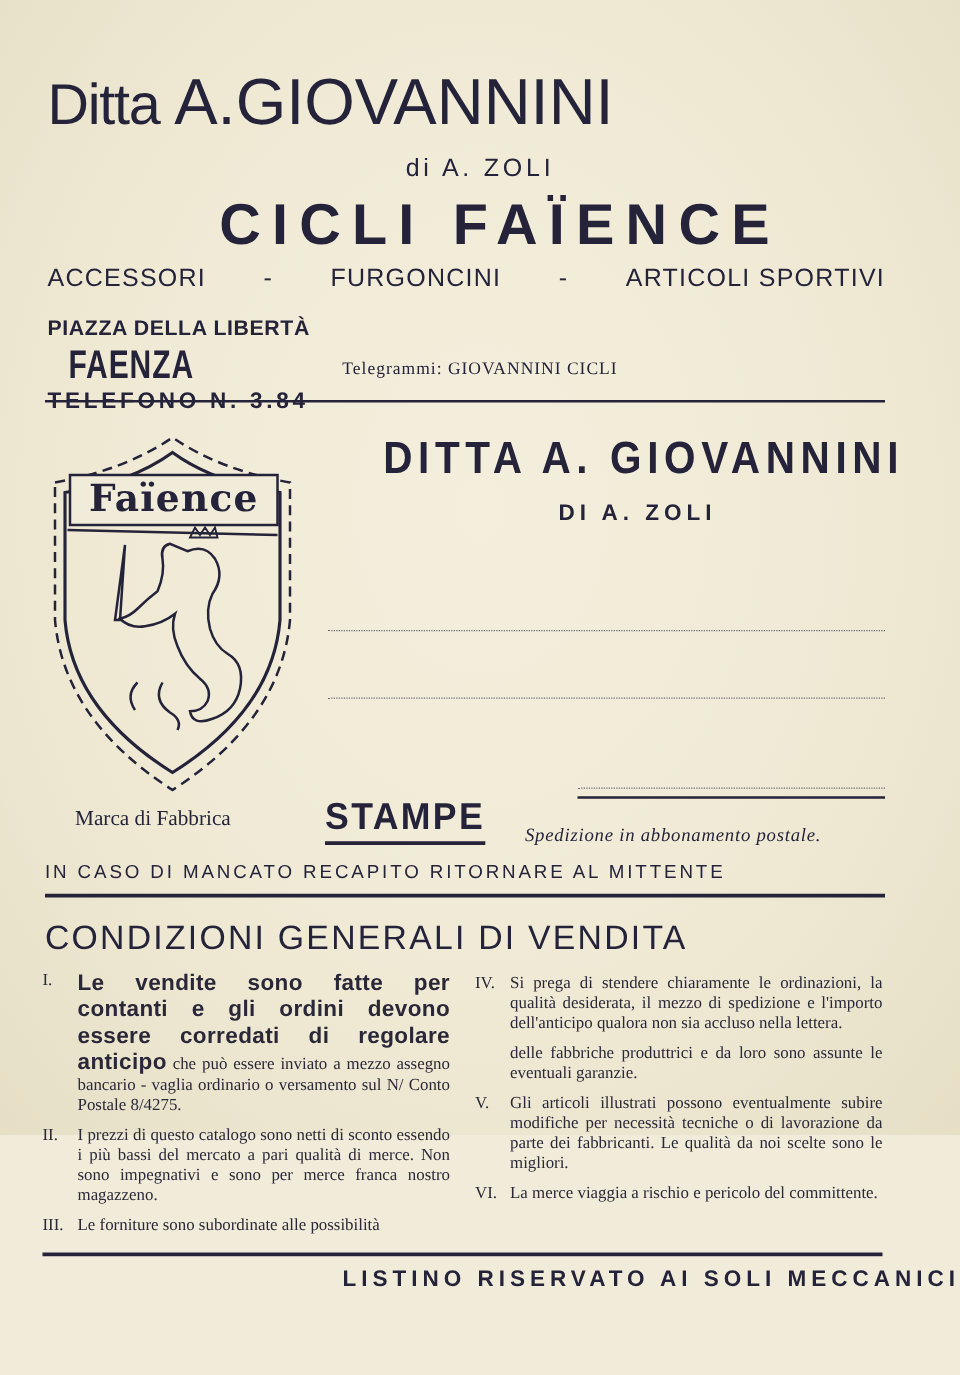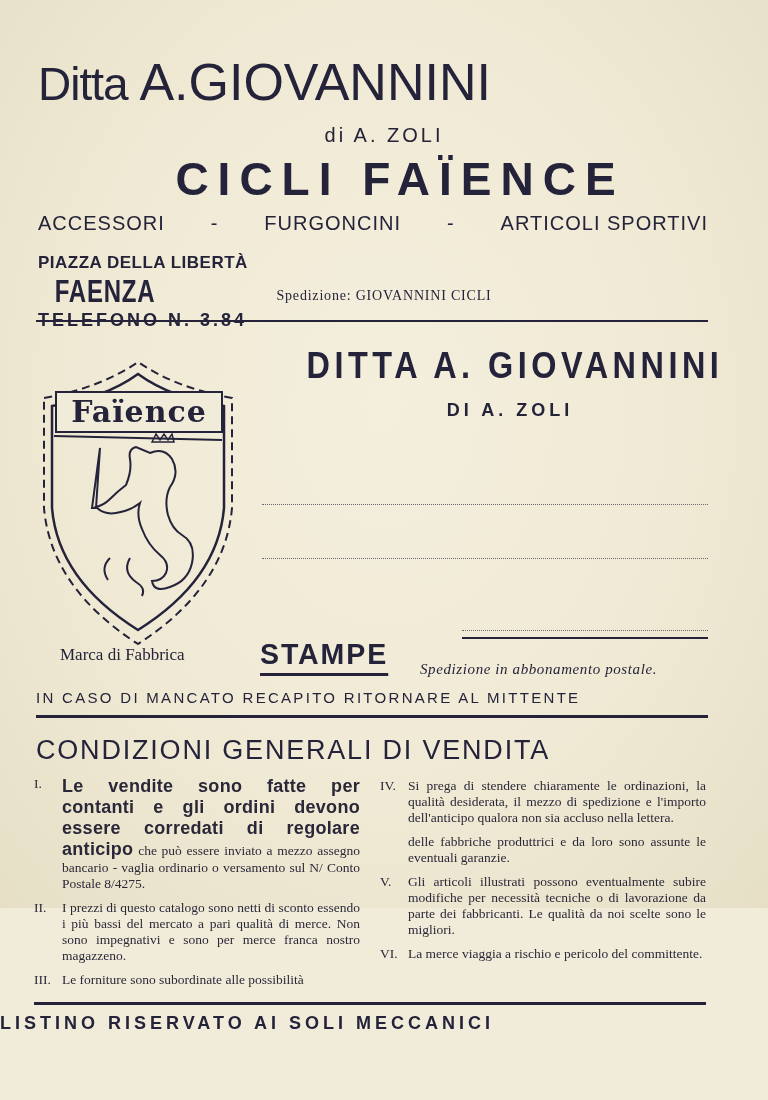--- a/index.html
+++ b/index.html
@@ -23,21 +23,21 @@
   .marca{left:60px;top:645px;font-family:"Liberation Serif",serif;font-size:17px;}
   .stampe{left:260px;top:636px;font-size:30px;font-weight:700;letter-spacing:2px;border-bottom:3px solid #24233a;line-height:36px;padding-bottom:1px;transform:scaleX(0.95);transform-origin:left;}
   .sped{left:420px;top:661px;font-family:"Liberation Serif",serif;font-style:italic;font-size:15px;letter-spacing:0.6px;white-space:nowrap;}
   .incaso{left:36px;top:689px;width:672px;font-size:15px;letter-spacing:2.3px;white-space:nowrap;}
   .cond{left:36px;top:735px;width:672px;font-size:27px;letter-spacing:1.8px;white-space:nowrap;}
   .col{font-family:"Liberation Serif",serif;font-size:13.5px;line-height:16px;color:#2a2838;}
   .item{display:flex;margin-bottom:8px;}
   .item .num{width:28px;flex:none;}
   .item .txt{flex:1;text-align:justify;}
   .bold-lead{font-family:"Liberation Sans",sans-serif;font-weight:700;font-size:18px;line-height:21px;letter-spacing:0.3px;}
-  .listino{left:0;top:1013px;width:768px;text-align:left;font-size:18px;font-weight:700;letter-spacing:4px;}
+  .listino{left:0;top:1013px;width:768px;text-align:right;font-size:18px;font-weight:700;letter-spacing:4px;}
 </style>
 </head>
 <body>
 
 <div class="page">
 
   <div class="abs h1">
     <span>Ditta</span>
     <span class="big">A.GIOVANNINI</span>
   </div>
@@ -48,25 +48,25 @@
     <span>-</span>
     <span>FURGONCINI</span>
     <span>-</span>
     <span>ARTICOLI SPORTIVI</span>
   </div>
   <div class="abs addr">
     <span class="piazza">PIAZZA DELLA LIBERTÀ</span>
     <span class="faenza">FAENZA</span>
     <span class="tel">TELEFONO N. 3.84</span>
   </div>
-  <div class="abs teleg">Spedizione: GIOVANNINI CICLI</div>
+  <div class="abs teleg">Telegrammi: GIOVANNINI CICLI</div>
 
   <div class="abs rule" style="left:36px;top:320px;width:672px;"></div>
 
-  <div class="abs" style="left:40px;top:358px;width:196px;height:290px;text-decoration:underline;">
+  <div class="abs" style="left:40px;top:346px;width:196px;height:290px;text-decoration:underline;">
     <svg width="196" height="290" viewBox="0 0 196 290">
       <path d="M4 40 Q60 30 98 4 Q136 30 192 40 L192 150 Q185 230 98 286 Q11 230 4 150 Z" fill="none" stroke="#24233a" stroke-width="2" stroke-dasharray="8 5"></path>
       <path d="M12 48 Q65 40 98 16 Q131 40 184 48 L184 150 Q178 222 98 272 Q18 222 12 150 Z" fill="none" stroke="#24233a" stroke-width="2.5"></path>
       <rect x="16" y="34" width="166" height="40" fill="#f1ecd9" stroke="#24233a" stroke-width="2"></rect>
       <line x1="14" y1="78" x2="182" y2="82" stroke="#24233a" stroke-width="2"></line>
 
       <path d="M60 90 L52 150 L56 150 Z" fill="none" stroke="#24233a" stroke-width="2"></path>
 
       <path d="M110 95 q14 -6 22 6 q8 14 -2 28 q-6 12 -2 28 q4 14 14 20 q14 8 10 28 q-4 18 -22 24 q-16 6 -18 -6 q10 0 14 -8 q4 -10 -6 -18 q-12 -10 -18 -26 q-6 -14 -2 -26 q-10 8 -24 10 q-12 2 -20 -6 q8 -2 14 -8 q8 -8 16 -14 q6 -14 4 -26 q-2 -10 6 -12 z" fill="none" stroke="#24233a" stroke-width="2"></path>
       <path d="M112 84 l4 -8 l4 6 l4 -6 l4 6 l4 -6 l2 8 z" fill="none" stroke="#24233a" stroke-width="1.5"></path>

